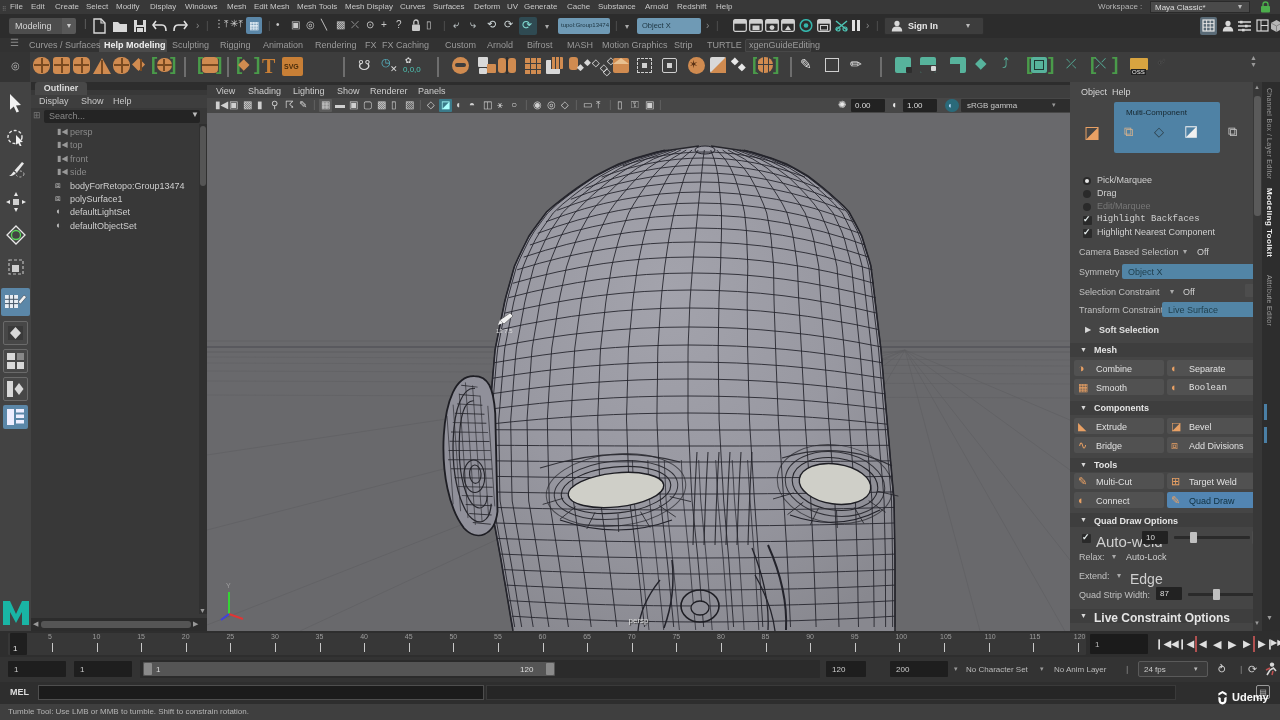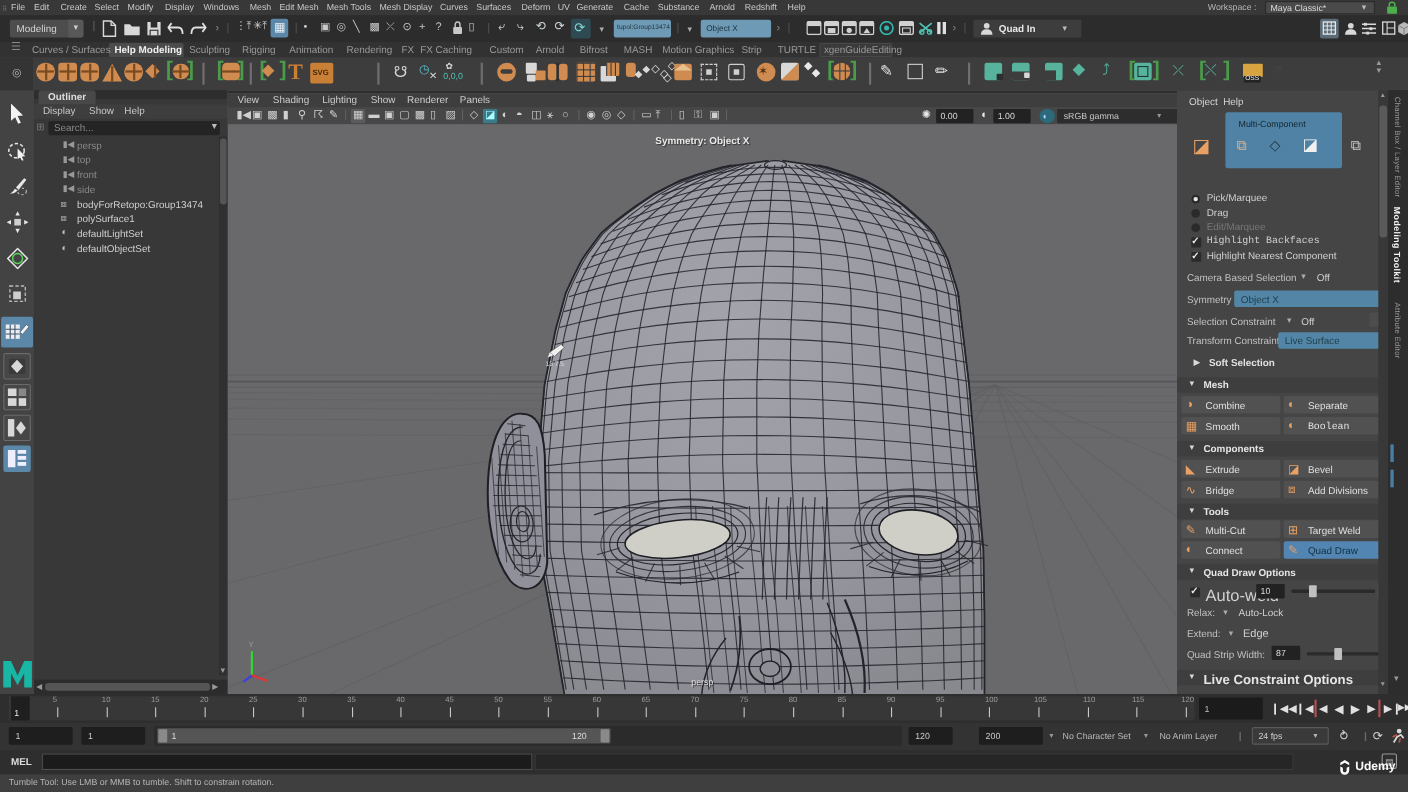--- a/index.html
+++ b/index.html
@@ -138,21 +138,21 @@
     </svg>
     <div class="abs" style="left:852px;top:6px;width:3px;height:11px;background:#e0e0e0"></div>
     <div class="abs" style="left:857px;top:6px;width:3px;height:11px;background:#e0e0e0"></div>
     <span class="abs" style="left:866px;top:6px;font-size:10px;color:#888;">›</span>
     <span class="abs" style="left:876px;top:6px;font-size:10px;color:#555;">|</span>
     <div class="abs" style="left:884px;top:3px;width:100px;height:18px;background:#3d3d3d;border-radius:2px;border:1px solid #2e2e2e"></div>
     <svg class="abs" style="left:891px;top:6px" width="12" height="12" viewBox="0 0 12 12">
       <circle cx="6" cy="3.4" r="2.6" fill="#d8d8d8"></circle>
       <path d="M0.8 11.6 C0.8 7.8 3 6.6 6 6.6 C9 6.6 11.2 7.8 11.2 11.6 Z" fill="#d8d8d8"></path>
     </svg>
-    <span class="abs" style="left:908px;top:7px;font-size:9px;color:#e8e8e8;font-weight:bold">Quad In</span>
+    <span class="abs" style="left:908px;top:7px;font-size:9px;color:#e8e8e8;font-weight:bold">Sign In</span>
     <span class="abs" style="left:966px;top:7px;font-size:8px;color:#bbb;">▾</span>
     <div class="abs" style="left:1200px;top:3px;width:17px;height:18px;background:#5a6b77;border-radius:2px;"></div>
     <svg class="abs" style="left:1202px;top:5px" width="13" height="13" viewBox="0 0 13 13">
       <rect x="1" y="1" width="11" height="11" fill="none" stroke="#e8e8e8" stroke-width="1.2"></rect>
       <path d="M1 4.6 L12 4.6 M1 8.2 L12 8.2 M4.6 1 L4.6 12 M8.2 1 L8.2 12" stroke="#e8e8e8" stroke-width="0.9"></path>
     </svg>
     <svg class="abs" style="left:1222px;top:6px" width="12" height="12" viewBox="0 0 12 12">
       <circle cx="6" cy="3.4" r="2.6" fill="#d8d8d8"></circle>
       <path d="M0.8 11.6 C0.8 7.8 3 6.6 6 6.6 C9 6.6 11.2 7.8 11.2 11.6 Z" fill="#d8d8d8"></path>
     </svg>
@@ -652,21 +652,20 @@
         <line x1="22" y1="501" x2="22" y2="479" stroke="#35d435" stroke-width="2"></line>
         <line x1="22" y1="501" x2="36" y2="506" stroke="#e03535" stroke-width="2"></line>
         <line x1="22" y1="501" x2="14" y2="507" stroke="#4040e0" stroke-width="2"></line>
         <text x="19" y="475" font-size="7" fill="#9f9f9f" font-family="Liberation Sans">Y</text>
         <g transform="translate(293,207)">
           <path d="M0 0 L10 -7 L13 -4 L4 4 Z" fill="#f0f0f0" stroke="#333" stroke-width="0.5"></path>
           <path d="M0 0 L-2 5 L3 3 Z" fill="#f0f0f0"></path>
           <text x="-4" y="13" font-size="6" fill="#ddd">13 7.5</text>
         </g>
       </svg></div>
-<div class="abs" style="left:0px;top:41px;width:863px;text-align:center;color:#e8e8e8;font-size:9px;font-weight:bold;text-shadow:1px 1px 1px #333">Symmetry: Object X</div>
 <div class="abs" style="left:0px;top:534px;width:863px;text-align:center;color:#e0e0e0;font-size:8px;text-shadow:1px 1px 1px #333">persp</div>
 </div>
 
 <div class="r" id="rightpanel" style="left:1070px;top:82px;width:192px;height:549px;background:#454545;color:#ccc;font-size:9px;">
 <span class="abs" style="left:11px;top:5px;font-size:9px;color:#d5d5d5;">Object</span>
     <span class="abs" style="left:42px;top:5px;font-size:9px;color:#d5d5d5;">Help</span>
     <div class="abs" style="left:44px;top:20px;width:106px;height:51px;background:#4f82a5;border-radius:2px;"></div>
     <span class="abs" style="left:56px;top:26px;font-size:8px;color:#16262e;">Multi-Component</span>
     <span class="abs" style="left:14px;top:40px;font-size:17px;color:#e8a064">◪</span>
     <span class="abs" style="left:54px;top:42px;font-size:13px;color:#d8b28c">⧉</span>
@@ -757,21 +756,21 @@
     <span class="abs" style="left:76px;top:451px;font-size:8px;color:#ddd;">10</span>
     <div class="abs" style="left:104px;top:454px;width:76px;height:3px;background:#2a2a2a;border-radius:1px;"></div>
     <div class="abs" style="left:120px;top:450px;width:7px;height:11px;background:#c0c0c0;border-radius:1px;"></div>
     <div class="abs" style="left:182px;top:449px;width:10px;height:13px;background:#4d4d4d;border-radius:1px;"></div>
     <span class="abs" style="left:184px;top:451px;font-size:8px;color:#ccc;">?</span>
     <span class="abs" style="left:9px;top:470px;font-size:9px;color:#c0c0c0;">Relax:</span>
     <span class="abs" style="left:42px;top:470px;font-size:8px;color:#aaa;">▾</span>
     <span class="abs" style="left:56px;top:470px;font-size:9px;color:#d0d0d0;">Auto-Lock</span>
     <span class="abs" style="left:9px;top:489px;font-size:9px;color:#c0c0c0;">Extend:</span>
     <span class="abs" style="left:47px;top:489px;font-size:8px;color:#aaa;">▾</span>
-    <span class="abs" style="left:60px;top:489px;font-size:10px;color:#d0d0d0;">Edge</span>
+    <span class="abs" style="left:60px;top:489px;font-size:14px;color:#d0d0d0;">Edge</span>
     <span class="abs" style="left:9px;top:508px;font-size:9px;color:#c0c0c0;">Quad Strip Width:</span>
     <div class="abs" style="left:86px;top:505px;width:26px;height:13px;background:#222;border-radius:1px;"></div>
     <span class="abs" style="left:90px;top:507px;font-size:8px;color:#ddd;">87</span>
     <div class="abs" style="left:118px;top:511px;width:66px;height:3px;background:#2a2a2a;border-radius:1px;"></div>
     <div class="abs" style="left:143px;top:507px;width:7px;height:11px;background:#c0c0c0;border-radius:1px;"></div>
     <div class="abs" style="left:0px;top:527px;width:192px;height:14px;background:#3e3e3e;border-radius:0px;"></div>
     <span class="abs" style="left:10px;top:530px;font-size:7px;color:#d8d8d8;">▼</span>
     <span class="abs" style="left:24px;top:529px;font-size:12px;color:#e5e5e5;font-weight:bold">Live Constraint Options</span>
     <div class="abs" style="left:183px;top:0px;width:9px;height:549px;background:#383838;border-radius:0px;"></div>
     <div class="abs" style="left:184px;top:14px;width:7px;height:120px;background:#5a5a5a;border-radius:3px;"></div>

